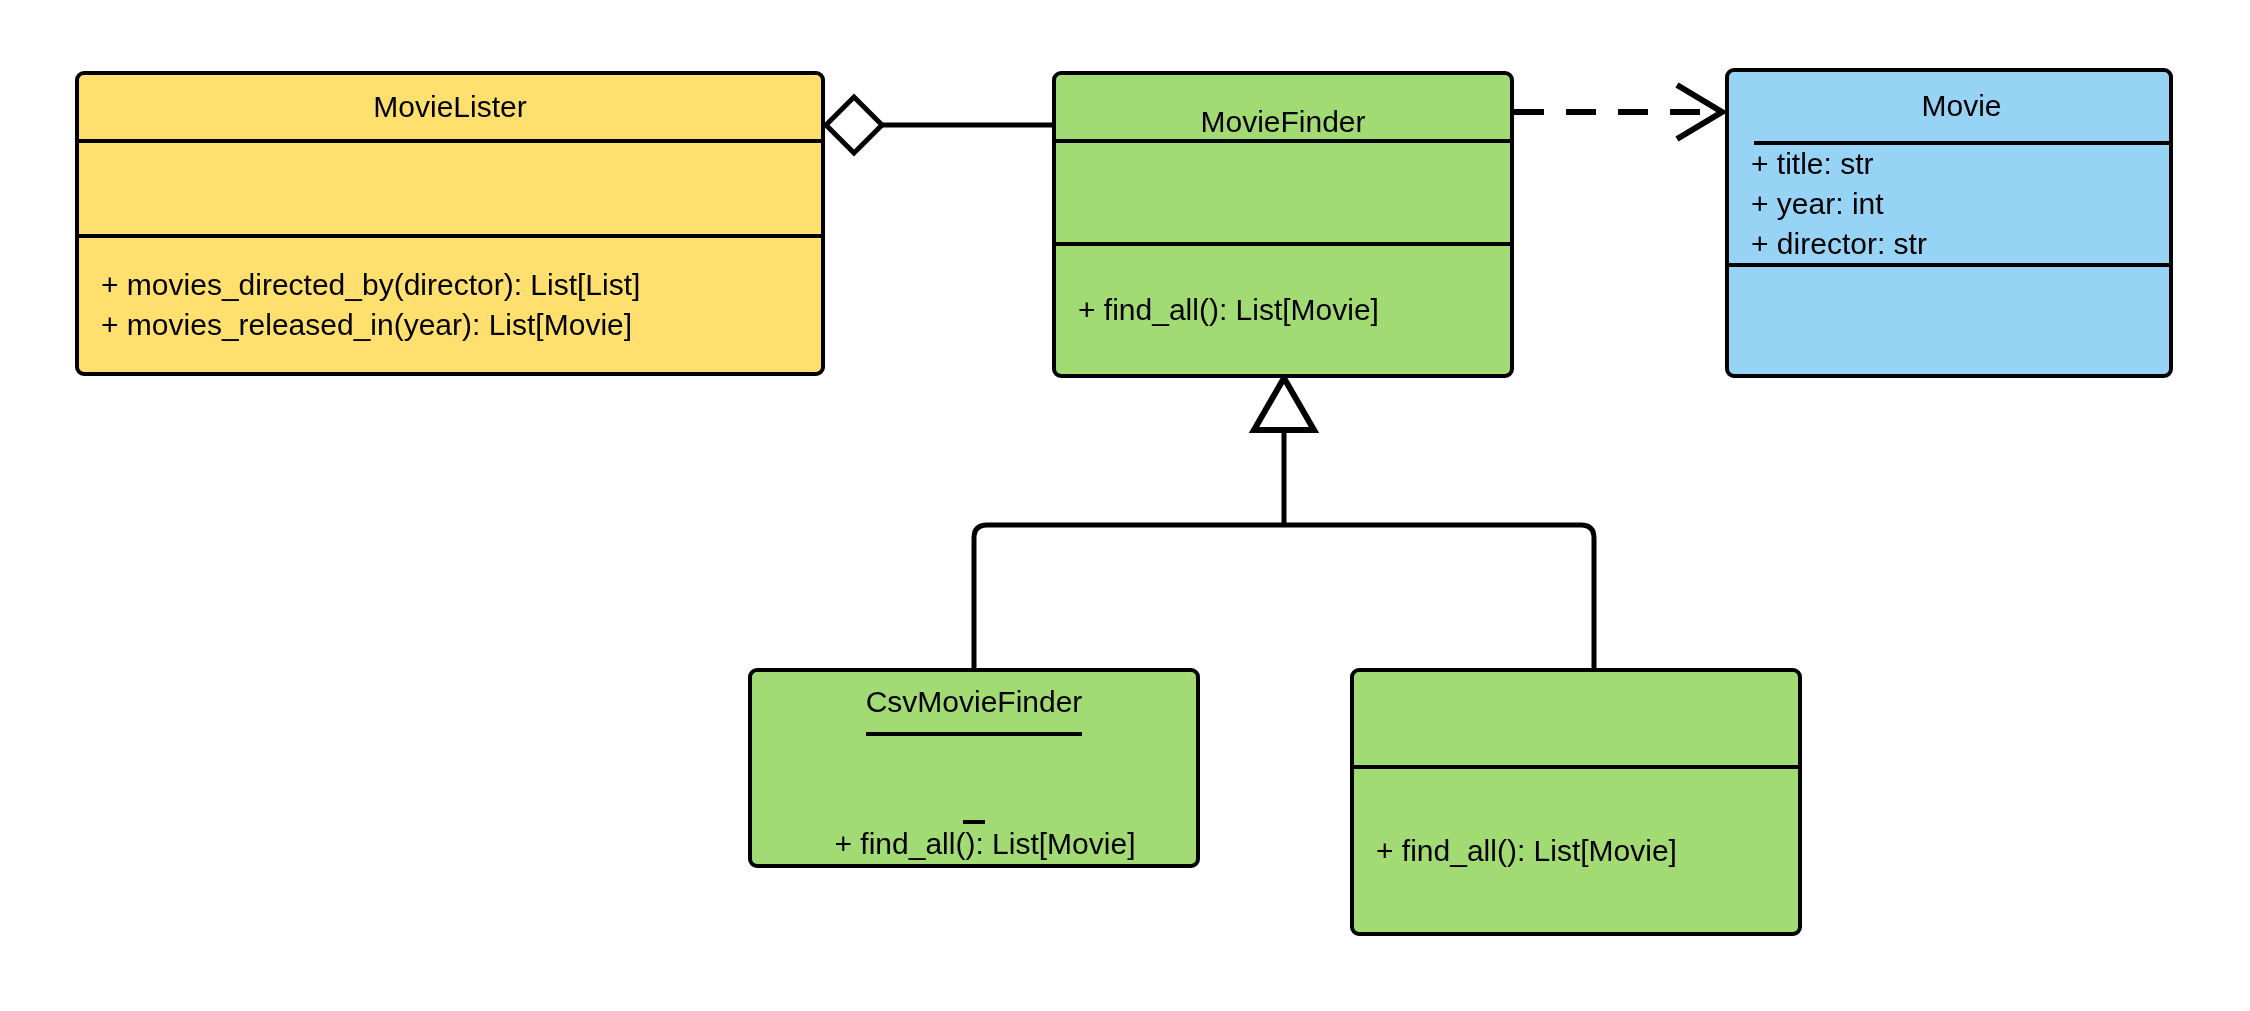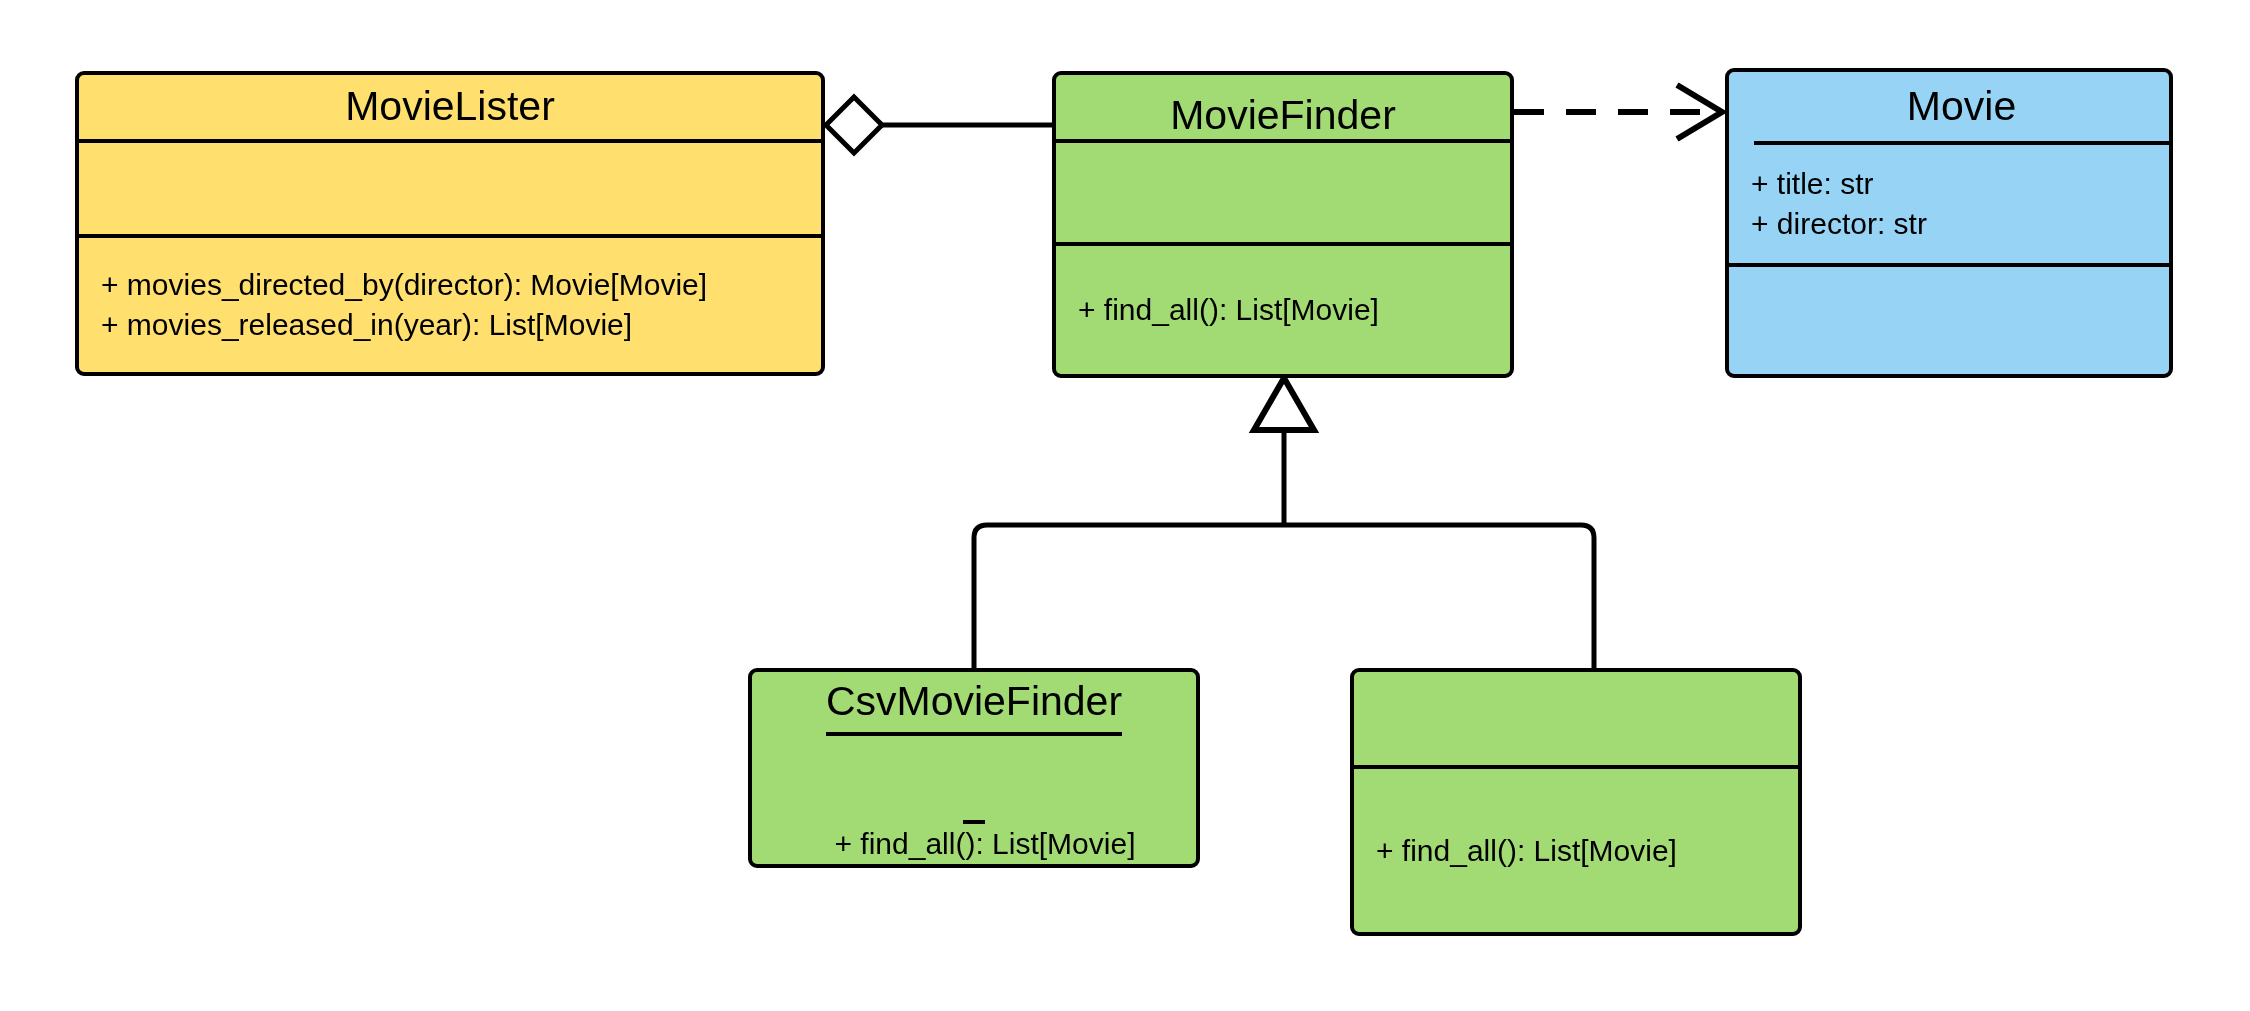--- a/index.html
+++ b/index.html
@@ -48,21 +48,21 @@
     border-bottom: 4px solid #000000;
   }
   .compartment.attr-compartment {
     border-bottom: 4px solid #000000;
     padding-left: 22px;
   }
   .compartment.ops-compartment {
     padding-left: 22px;
   }
   .class-name {
-    font-size: 41px;
+    font-size: 30px;
     color: #000000;
     line-height: 1.15;
     white-space: nowrap;
   }
   .member {
     font-size: 30px;
     color: #000000;
     line-height: 1.33;
     white-space: nowrap;
   }
@@ -99,41 +99,42 @@
       <path d="M 974 668 L 974 538 Q 974 525 987 525 L 1581 525 Q 1594 525 1594 538 L 1594 668" fill="none" stroke="#000000" stroke-width="5" stroke-linecap="butt"></path>
     </g>
   </svg>
 
   <div class="uml-class fill-yellow" style="left:75px; top:71px; width:750px; height:305px;">
     <div class="compartment name-compartment" style="height:68px;">
       <span class="class-name">MovieLister</span>
     </div>
     <div class="compartment attr-compartment" style="height:95px;"></div>
     <div class="compartment ops-compartment" style="flex:1 1 auto;">
-      <span class="member">+ movies_directed_by(director): Movie[Movie]</span>
+      <span class="member">+ movies_directed_by(director): List[List]</span>
       <span class="member">+ movies_released_in(year): List[Movie]</span>
     </div>
   </div>
 
   <div class="uml-class fill-green" style="left:1052px; top:71px; width:462px; height:307px;">
     <div class="compartment name-compartment" style="height:68px;justify-content:flex-end;">
       <span class="class-name">MovieFinder</span>
     </div>
     <div class="compartment attr-compartment" style="height:103px;"></div>
     <div class="compartment ops-compartment" style="flex:1 1 auto;">
       <span class="member">+ find_all(): List[Movie]</span>
     </div>
   </div>
 
   <div class="uml-class fill-blue" style="left:1725px; top:68px; width:448px; height:310px;">
     <div class="compartment name-compartment" style="height:73px;margin-left:25px;">
       <span class="class-name">Movie</span>
     </div>
     <div class="compartment attr-compartment" style="height:122px;">
       <span class="member">+ title: str</span>
+      <span class="member">+ year: int</span>
       <span class="member">+ director: str</span>
     </div>
     <div class="compartment ops-compartment" style="flex:1 1 auto;"></div>
   </div>
 
   <div class="uml-class fill-green" style="left:748px; top:668px; width:452px; height:200px;align-items:center;">
     <div class="compartment name-compartment" style="height:70px;">
       <span class="class-name">CsvMovieFinder</span>
     </div>
     <div class="compartment attr-compartment" style="height:97px;"></div>

